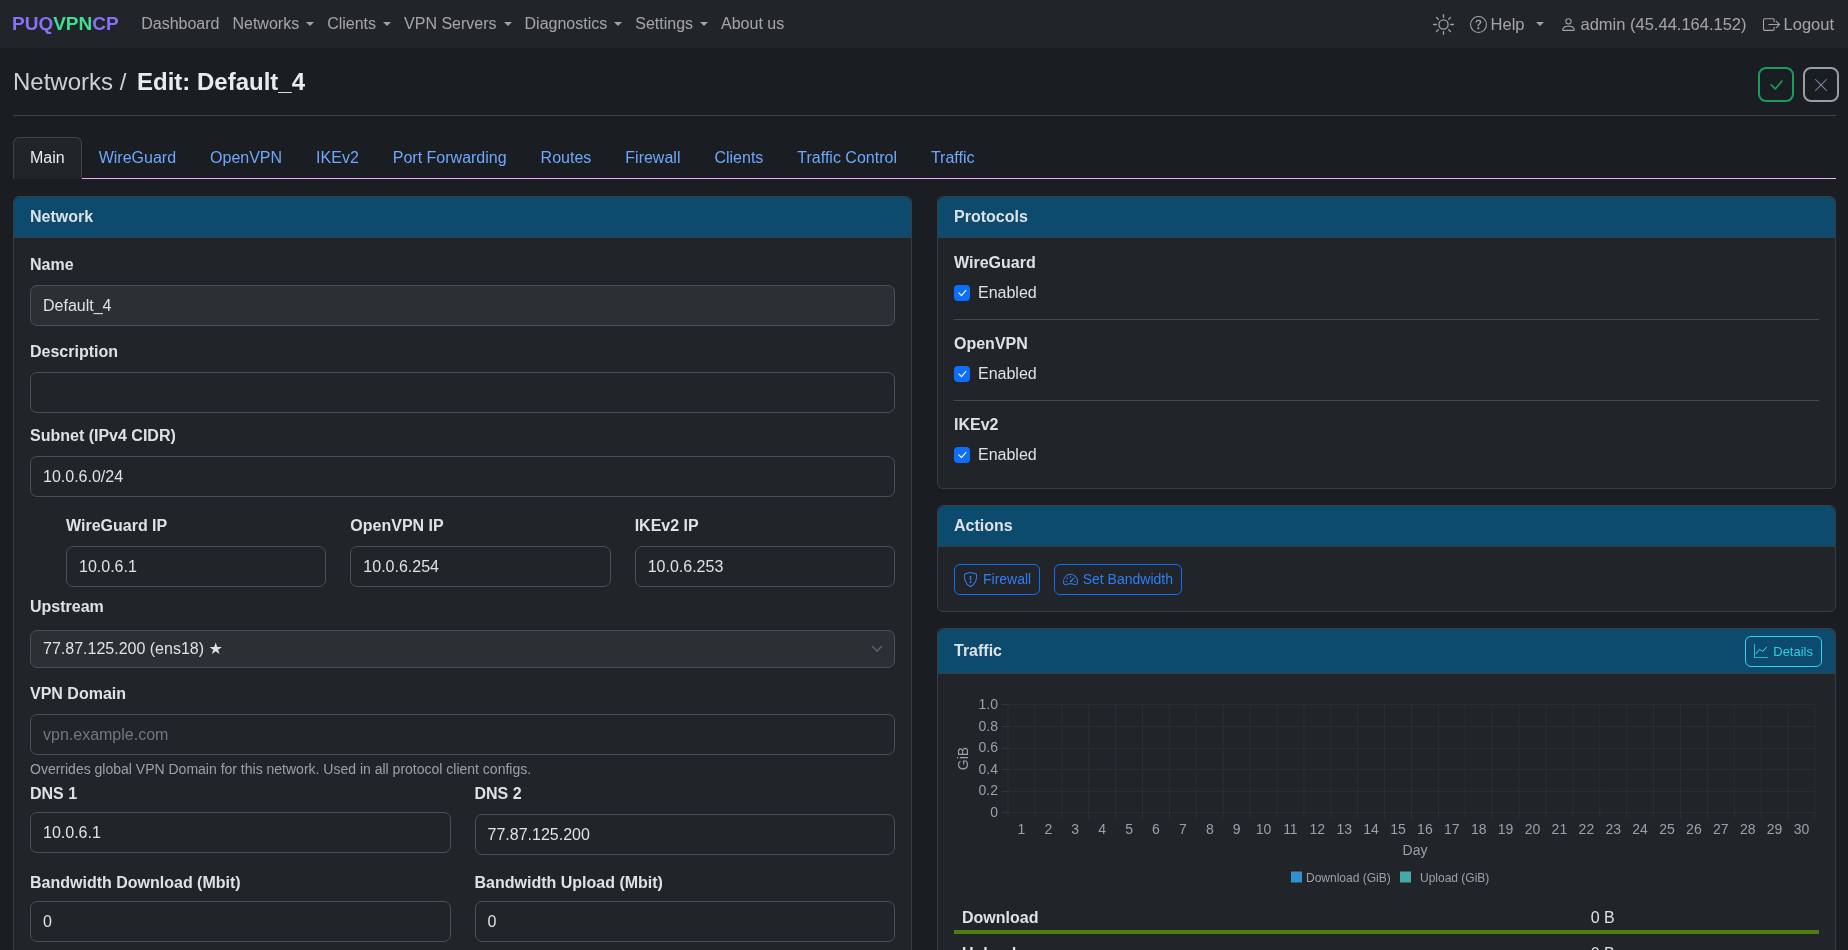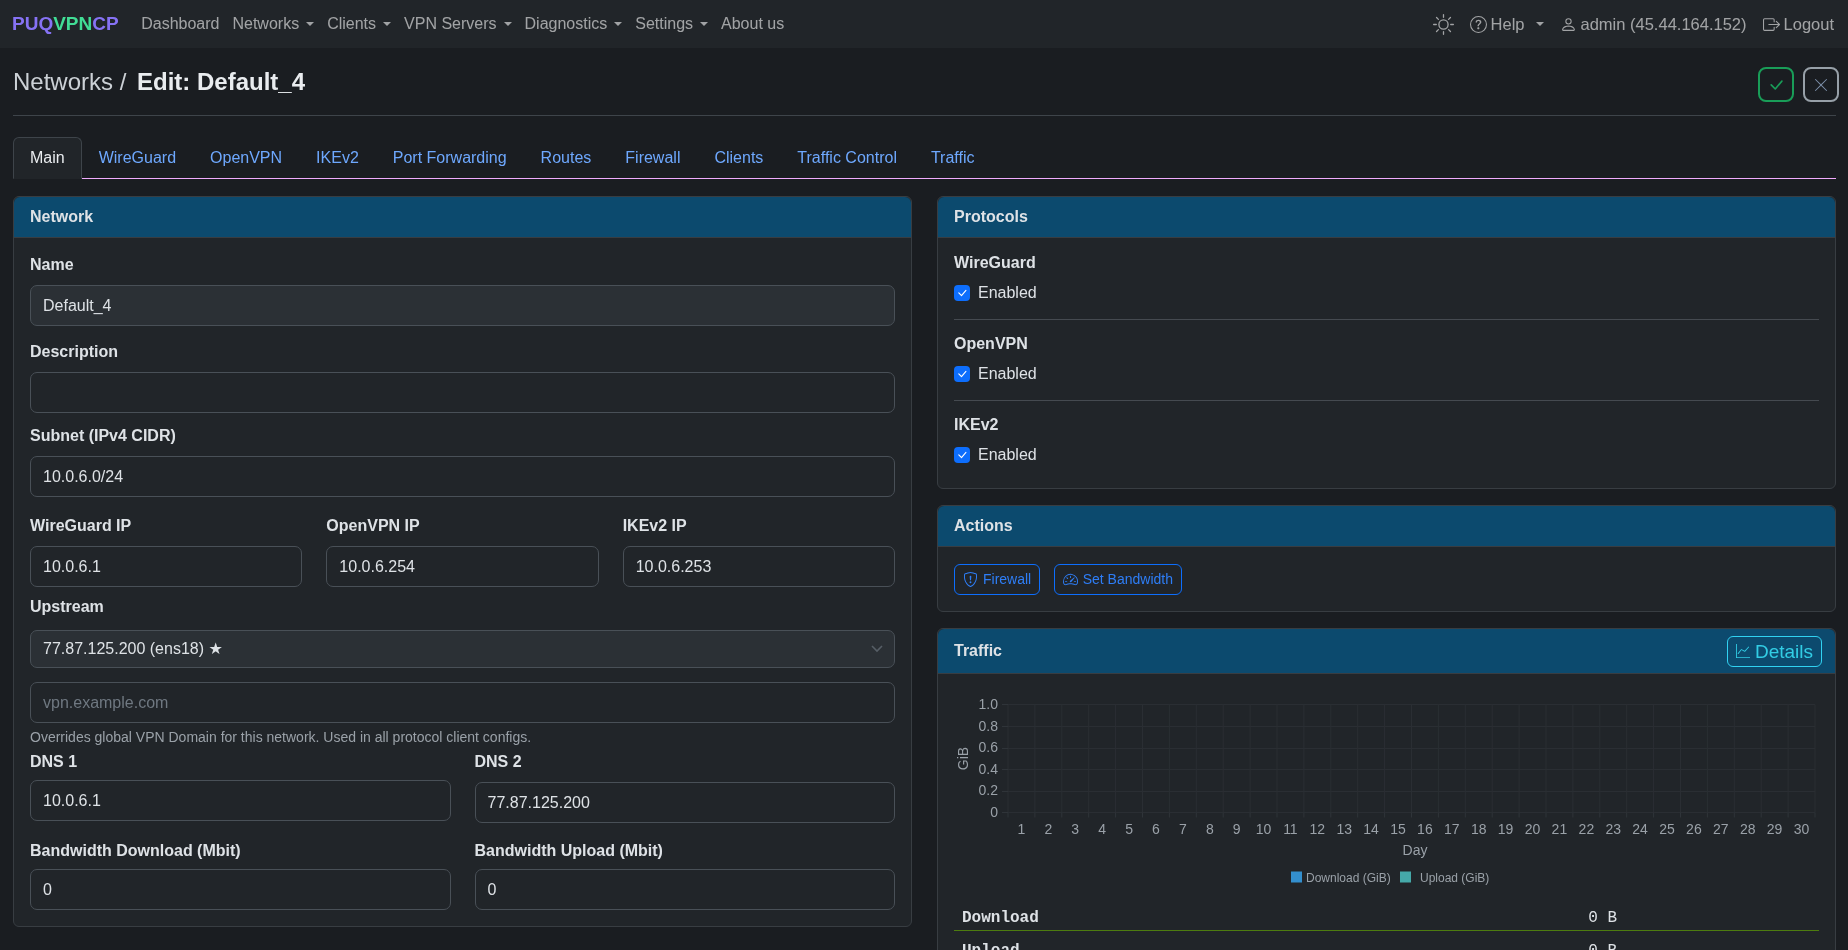--- a/index.html
+++ b/index.html
@@ -48,21 +48,21 @@
 .frow .fc + .fc { margin-left:24px; }
 .form-check { display:flex; align-items:center; margin-top:6px; }
 .cbx { width:16px; height:16px; border-radius:4px; background:#0d6efd; margin-right:8px; display:inline-flex; align-items:center; justify-content:center; flex:none; }
 .prot-hr { border:0; border-top:1px solid #454a50; margin:14px 0 12px 0; }
 .btn-sm { display:inline-flex; align-items:center; gap:5px; font-weight:400; font-size:14px; line-height:21px; padding:4px 8px; border-radius:6px; background:transparent; text-decoration:none; }
 .btn-prim { color:#2e7ef7; border:1px solid #0d6efd; }
 .btn-prim svg { fill:#2e7ef7; width:15px; height:15px; }
 .btn-info { color:#32cde5; border:1px solid #31d2f2; }
 .btn-info svg { fill:#32cde5; width:14px; height:14px; }
 .ttable { width:100%; border-collapse:collapse; }
-.ttable td { padding:8px 8px 0 8px; line-height:24px; border-bottom:1px solid #4d7c0f;font-family:Liberation Mono, monospace; }
+.ttable td { padding:8px 8px 0 8px; line-height:24px; border-bottom:4px solid #4d7c0f; }
 .ttable td.lbl { font-weight:700; }
 .ttable td.val { width:50%; text-align:center; }
 .chart-text { fill:#9aa1a8; font-family:"Liberation Sans",sans-serif; }
 .card-body > svg { display:block; }
 </style>
 </head>
 <body>
 <nav class="navbar">
   <span class="brand"><span class="pu">PUQ</span><span class="gr">VPN</span><span class="pu">CP</span></span>
   <ul class="nav-left">
@@ -174,21 +174,21 @@
             <div class="form-control lit">Default_4</div>
           </div>
           <div style="margin-bottom:11px;">
             <label class="flabel">Description</label>
             <div class="form-control">&nbsp;</div>
           </div>
           <div style="margin-bottom:17px;">
             <label class="flabel">Subnet (IPv4 CIDR)</label>
             <div class="form-control">10.0.6.0/24</div>
           </div>
-          <div class="frow" style="margin-bottom:8px;">
+          <div class="frow" style="margin-bottom:8px;margin-left:36px;">
             <div class="fc">
                 <label class="flabel">WireGuard IP</label>
                 <div class="form-control">10.0.6.1</div>
               </div>
             <div class="fc">
                 <label class="flabel">OpenVPN IP</label>
                 <div class="form-control">10.0.6.254</div>
               </div>
             <div class="fc">
                 <label class="flabel">IKEv2 IP</label>
@@ -198,20 +198,21 @@
           <div style="margin-bottom:14px;">
             <label class="flabel" style="margin-bottom:11px;">Upstream</label>
             <div class="sel-wrap">
               <div class="form-select">77.87.125.200 (ens18) ★</div>
               <svg width="12" height="8" viewBox="0 0 12 8">
                   <path d="M1 1l5 5 5-5" stroke="#565e66" stroke-width="1.6" fill="none"></path>
                 </svg>
             </div>
           </div>
           <div style="margin-bottom:2px;">
+            <label class="flabel">VPN Domain</label>
             <div class="form-control"><span style="color:#6f7881">vpn.example.com</span></div>
             <div class="form-text">Overrides global VPN Domain for this network. Used in all protocol client configs.</div>
           </div>
           <div class="frow" style="margin-bottom:16px;">
             <div class="fc">
                 <label class="flabel" style="margin-bottom:6px;">DNS 1</label>
                 <div class="form-control">10.0.6.1</div>
               </div>
             <div class="fc">
                 <label class="flabel" style="">DNS 2</label>
@@ -275,21 +276,21 @@
               </svg>Firewall</a>
           <a class="btn-sm btn-prim" style="margin-left:9px;" href="#"><svg viewBox="0 0 16 16">
                 <path d="M8 4a.5.5 0 0 1 .5.5V6a.5.5 0 0 1-1 0V4.5A.5.5 0 0 1 8 4M3.732 5.732a.5.5 0 0 1 .707 0l.915.914a.5.5 0 1 1-.708.708l-.914-.915a.5.5 0 0 1 0-.707M2 10a.5.5 0 0 1 .5-.5h1.586a.5.5 0 0 1 0 1H2.5A.5.5 0 0 1 2 10m9.5 0a.5.5 0 0 1 .5-.5h1.5a.5.5 0 0 1 0 1H12a.5.5 0 0 1-.5-.5m.754-4.246a.39.39 0 0 0-.527-.02L7.547 9.31a.91.91 0 1 0 1.302 1.258l3.434-4.297a.39.39 0 0 0-.029-.518z"></path>
                 <path d="M0 10a8 8 0 1 1 15.547 2.661c-.442 1.253-1.845 1.602-2.932 1.25C11.309 13.488 9.475 13 8 13c-1.474 0-3.31.488-4.615.911-1.087.352-2.49.003-2.932-1.25A8 8 0 0 1 0 10m8-7a7 7 0 0 0-6.603 9.329c.203.575.923.876 1.68.63C4.397 12.533 6.358 12 8 12s3.604.532 4.923.96c.757.245 1.477-.056 1.68-.631A7 7 0 0 0 8 3"></path>
               </svg>Set Bandwidth</a>
         </div>
       </div>
       <div class="card" style="margin-bottom:0;">
         <div class="card-header flexh">
           <span style="font-weight:700; line-height:24px;">Traffic</span>
-          <a class="btn-sm btn-info" style="font-size:19px;" href="#"><svg viewBox="0 0 16 16">
+          <a class="btn-sm btn-info" style="font-size:13px;" href="#"><svg viewBox="0 0 16 16">
                 <path d="M0 0h1v15h15v1H0zm14.817 3.113a.5.5 0 0 1 .037.706l-4.5 5a.5.5 0 0 1-.61.1L6.25 6.989l-3.44 4.302a.5.5 0 0 1-.78-.625l3.75-4.687a.5.5 0 0 1 .648-.114l3.456 1.91 4.227-4.696a.5.5 0 0 1 .706-.037z"></path>
               </svg>Details</a>
         </div>
         <div class="card-body" style="padding:14px 16px 0 16px;">
           <svg width="867" height="210" viewBox="0 0 867 210">
             <g stroke="#2a2e33" stroke-width="1">
               <line x1="54" y1="16.5" x2="861" y2="16.5"></line>
               <line x1="54" y1="38.5" x2="861" y2="38.5"></line>
               <line x1="54" y1="60.5" x2="861" y2="60.5"></line>
               <line x1="54" y1="81.5" x2="861" y2="81.5"></line>

